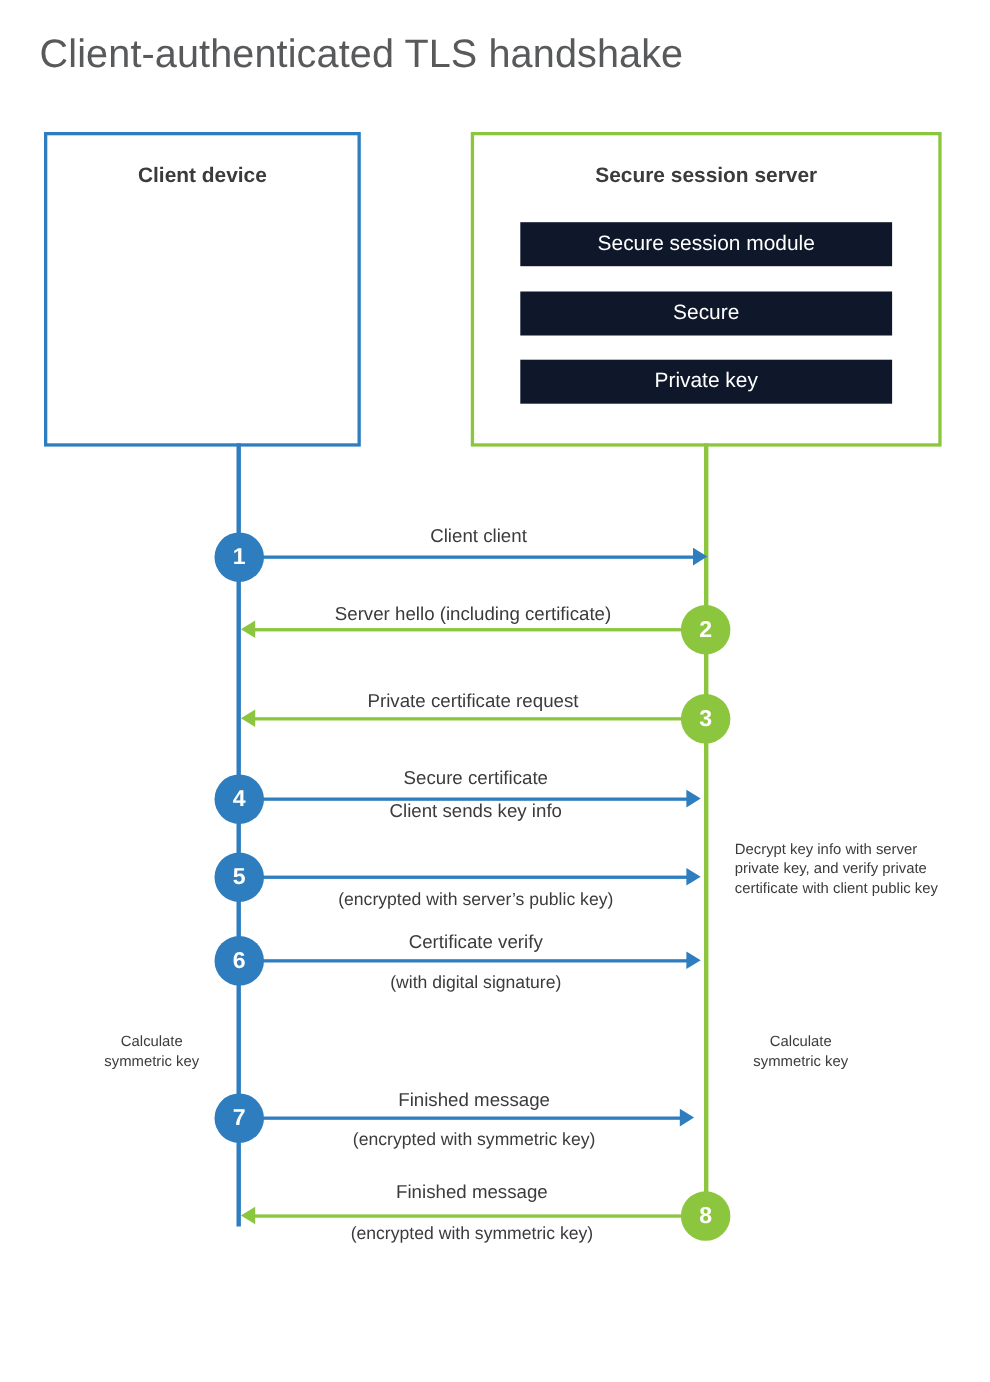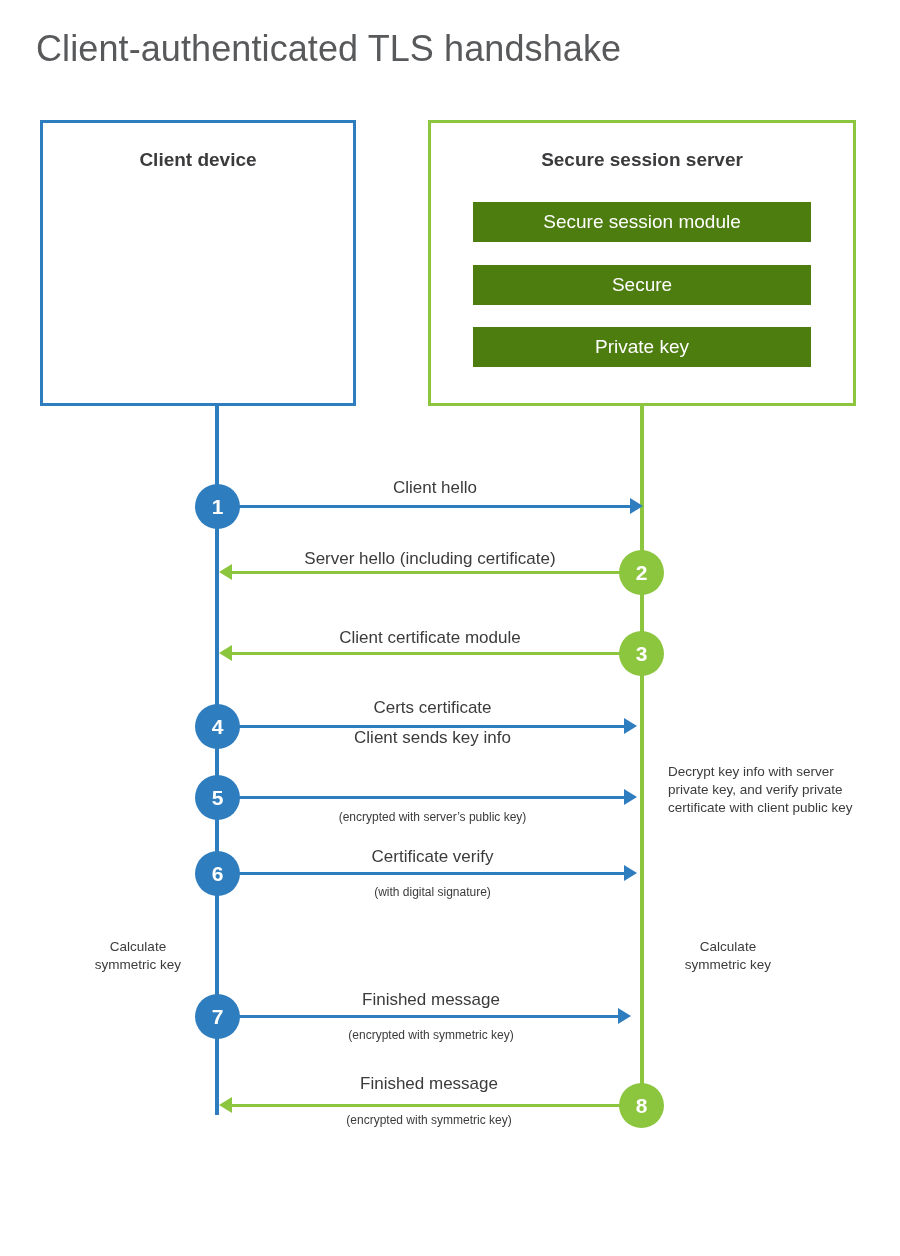--- a/index.html
+++ b/index.html
@@ -33,21 +33,21 @@
 
   
   .party-box {
     position: absolute;
     box-sizing: border-box;
     background: #ffffff;
   }
   .party-box.client {
     left: 40px;
     top: 120px;
-    width: 316px;
+    width: 288px;
     height: 286px;
     border: 3px solid #2E7DBF;
   }
   .party-box.server {
     left: 428px;
     top: 120px;
     width: 428px;
     height: 286px;
     border: 3px solid #8CC63E;
   }
@@ -80,21 +80,21 @@
     top: 77px;
     width: 274px;
     height: 178px;
     background: #609FD6;
   }
   .inner-block.srv {
     left: 42px;
     top: 0;
     width: 338px;
     height: 40px;
-    background: #4d7c0f;
+    background: #0f172a;
   }
   .inner-block.srv.b0 { top: 79px; }
   .inner-block.srv.b1 { top: 142px; }
   .inner-block.srv.b2 { top: 204px; }
 
   
   .lifeline {
     position: absolute;
     width: 4px;
   }
@@ -149,21 +149,21 @@
   .msg-label {
     position: absolute;
     text-align: center;
     font-size: 17px;
     color: #3b3b3d;
     white-space: nowrap;
   }
   .msg-sub {
     position: absolute;
     text-align: center;
-    font-size: 12px;
+    font-size: 16px;
     color: #3b3b3d;
     white-space: nowrap;
   }
 
   
   .side-note {
     position: absolute;
     font-size: 13.5px;
     line-height: 1.33;
     color: #3b3b3d;
@@ -186,36 +186,36 @@
   <div class="party-box server">
     <div class="party-title">Secure session server</div>
     <div class="inner-block srv b0">Secure session module</div>
     <div class="inner-block srv b1">Secure</div>
     <div class="inner-block srv b2">Private key</div>
   </div>
 
   <div class="lifeline client"></div>
   <div class="lifeline server"></div>
 
-  <div class="msg-label" style="left:240px; top:478px; width:390px;">Client hello</div>
+  <div class="msg-label" style="left:240px; top:478px; width:390px;">Client client</div>
   <div class="msg-line blue" style="left:238px; top:505px; width:396px;"></div>
   <div class="arrow-head right blue" style="left:630px; top:498px;"></div>
   <div class="step-circle blue" style="left:195px; top:484px;">1</div>
 
   <div class="msg-label" style="left:235px; top:549px; width:390px;">Server hello (including certificate)</div>
   <div class="msg-line green" style="left:225px; top:571px; width:396px;"></div>
   <div class="arrow-head left green" style="left:219px; top:564px;"></div>
   <div class="step-circle green" style="left:619px; top:550px;">2</div>
 
-  <div class="msg-label" style="left:235px; top:628px; width:390px;">Client certificate module</div>
+  <div class="msg-label" style="left:235px; top:628px; width:390px;">Private certificate request</div>
   <div class="msg-line green" style="left:225px; top:652px; width:396px;"></div>
   <div class="arrow-head left green" style="left:219px; top:645px;"></div>
   <div class="step-circle green" style="left:619px; top:631px;">3</div>
 
-  <div class="msg-label" style="left:240px; top:698px; width:385px;">Certs certificate</div>
+  <div class="msg-label" style="left:240px; top:698px; width:385px;">Secure certificate</div>
   <div class="msg-line blue" style="left:238px; top:725px; width:388px;"></div>
   <div class="arrow-head right blue" style="left:624px; top:718px;"></div>
   <div class="step-circle blue" style="left:195px; top:704px;">4</div>
 
   <div class="msg-label" style="left:240px; top:728px; width:385px;">Client sends key info</div>
   <div class="msg-line blue" style="left:238px; top:796px; width:388px;"></div>
   <div class="arrow-head right blue" style="left:624px; top:789px;"></div>
   <div class="msg-sub" style="left:240px; top:810px; width:385px;">(encrypted with server’s public key)</div>
   <div class="step-circle blue" style="left:195px; top:775px;">5</div>
 

